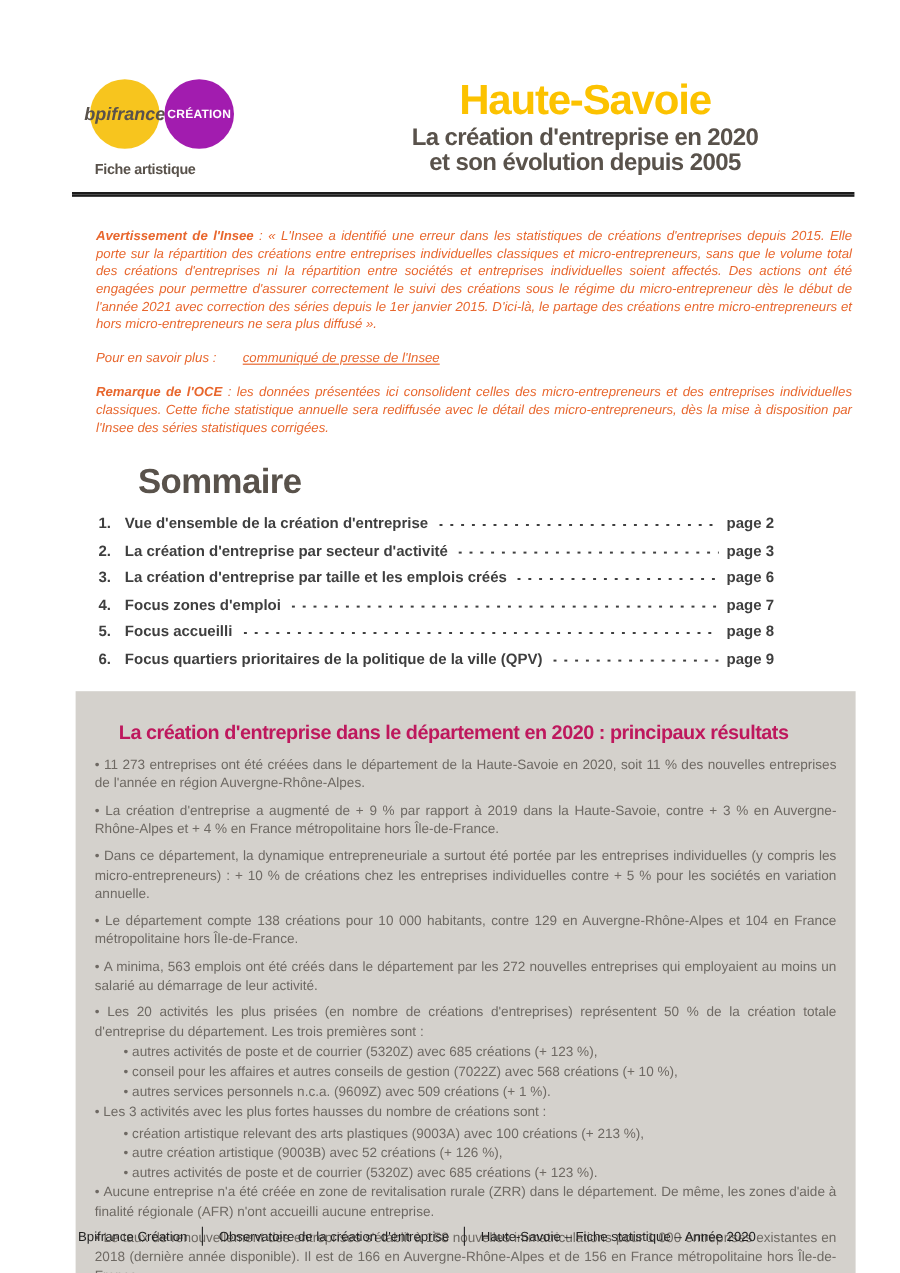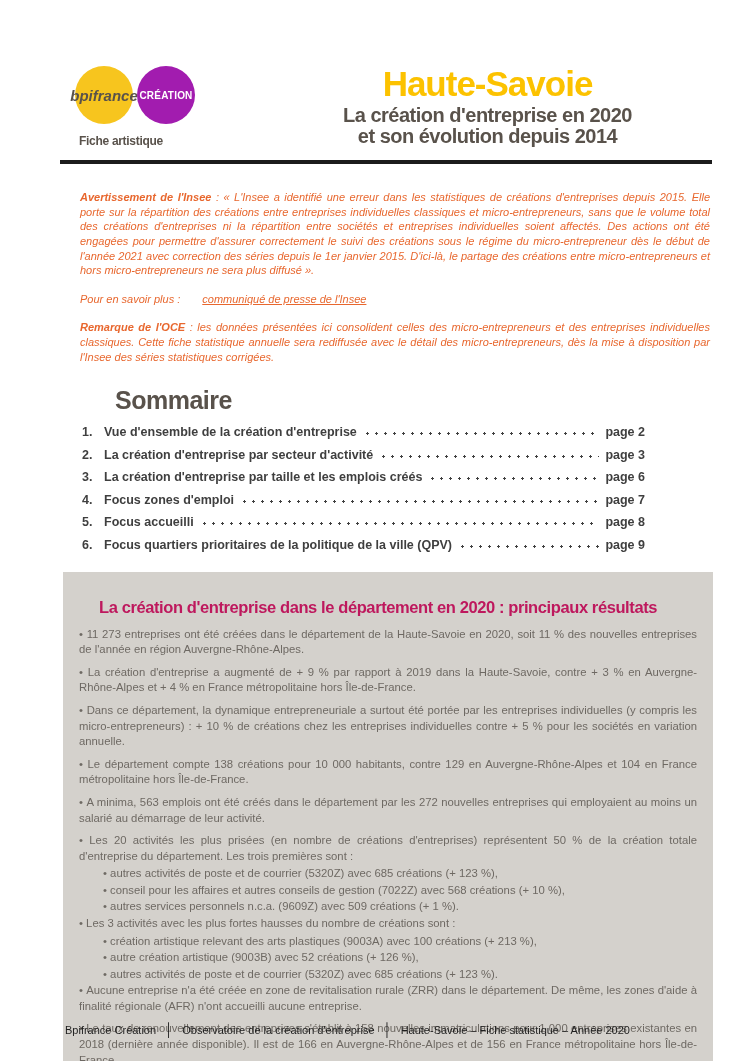--- a/index.html
+++ b/index.html
@@ -93,21 +93,21 @@
   .notice .gap { display: inline-block; width: 22px; }
   .link {
     color: #E8672E;
     text-decoration: underline;
     cursor: pointer;
   }
 
   
   .toc { margin: 22px 0 0 82px; }
   .toc h2 {
-    font-size: 25px;
+    font-size: 29px;
     font-weight: 800;
     letter-spacing: -0.5px;
     color: #59524B;
     margin-left: 33px;
     margin-bottom: 10px;
   }
   .toc-list { width: 563px; }
   .toc-row {
     display: flex;
     align-items: baseline;
@@ -184,21 +184,21 @@
         </div>
         <div class="circle brown">
           <span>CRÉATION</span>
         </div>
       </div>
       <div class="tagline">Fiche artistique</div>
     </div>
     <div class="title-block">
       <h1 class="doc-title">Haute-Savoie</h1>
       <div class="doc-subtitle">La création d'entreprise en 2020</div>
-      <div class="doc-subtitle">et son évolution depuis 2014</div>
+      <div class="doc-subtitle">et son évolution depuis 2005</div>
     </div>
   </header>
 
   <div class="rule"></div>
 
   <section class="notices">
     <p class="notice"><b>Avertissement de l'Insee</b><span> : « L'Insee a identifié une erreur dans les statistiques de créations d'entreprises depuis 2015. Elle porte sur la répartition des créations entre entreprises individuelles classiques et micro-entrepreneurs, sans que le volume total des créations d'entreprises ni la répartition entre sociétés et entreprises individuelles soient affectés. Des actions ont été engagées pour permettre d'assurer correctement le suivi des créations sous le régime du micro-entrepreneur dès le début de l'année 2021 avec correction des séries depuis le 1er janvier 2015. D'ici-là, le partage des créations entre micro-entrepreneurs et hors micro-entrepreneurs ne sera plus diffusé ».</span></p>
     <p class="notice more"><span>Pour en savoir plus :</span><span class="gap"></span><a class="link">communiqué de presse de l'Insee</a></p>
     <p class="notice"><b>Remarque de l'OCE</b><span> : les données présentées ici consolident celles des micro-entrepreneurs et des entreprises individuelles classiques. Cette fiche statistique annuelle sera rediffusée avec le détail des micro-entrepreneurs, dès la mise à disposition par l'Insee des séries statistiques corrigées.</span></p>
   </section>

